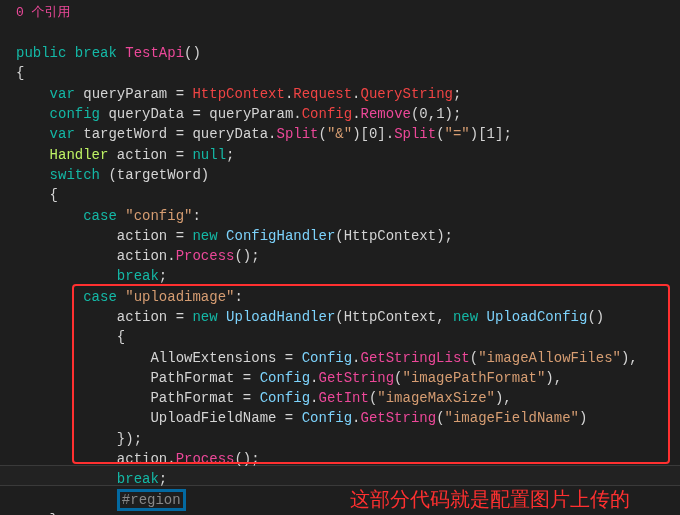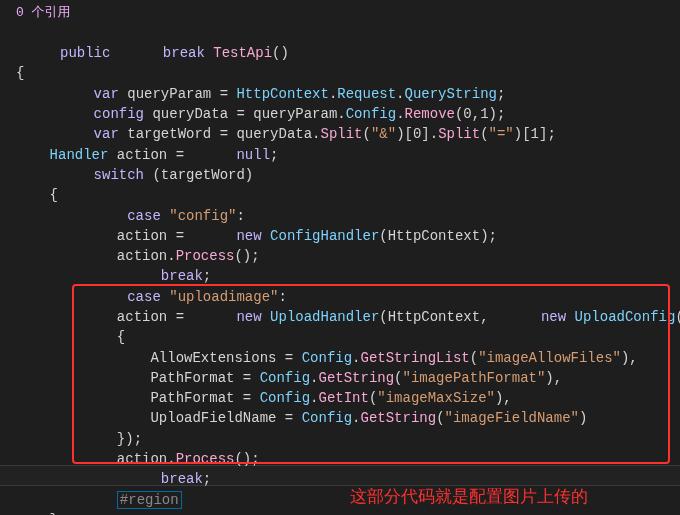--- a/index.html
+++ b/index.html
@@ -7,48 +7,48 @@
     background: #1e1e1e;
     font-family: Consolas, "Courier New", monospace;
     font-size: 14px;
     line-height: 1.45;
     color: #d4d4d4;
     width: 680px;
     height: 515px;
     overflow: hidden;
     padding: 4px 6px;
   }
-  .codelens { color: #f0abfc; font-size: 13px; padding-left: 10px; }
+  .codelens { color: #ec4899; font-size: 13px; padding-left: 10px; }
   .code { white-space: pre; position: relative; padding-left: 10px; }
-  .kw { color: #c4b5fd; margin-left: 44px; }
+  .kw { color: #14b8a6; }
   .type { color: #7dd3fc; }
-  .typeS { color: #7dd3fc; }
-  .method { color: #f9a8d4; font-family: Liberation Mono, monospace; }
+  .typeS { color: #bef264; }
+  .method { color: #ec4899; font-family: Liberation Mono, monospace; }
   .str { color: #d69d72; }
-  .prop { color: #7dd3fc; }
+  .prop { color: #ef4444; }
   .region-folded {
-    border: 1px solid #0369a1;
+    border: 3px solid #0369a1;
     padding: 0 2px;
     color: #888888;
   }
   .red-box {
     position: absolute;
     border: 2px solid #ff3030;
     border-radius: 4px;
     left: 72px;
     top: 284px;
     width: 598px;
     height: 180px;
     pointer-events: none;
   }
   .annotation {
     position: absolute;
     color: #ff3030;
     font-family: "Microsoft YaHei", sans-serif;
-    font-size: 17px;
+    font-size: 20px;
     left: 350px;
     top: 485px;
   }
   .hl-line {
     position: absolute;
     left: 0;
     top: 465px;
     width: 680px;
     height: 21px;
     border-top: 1px solid #3a3a3a;

